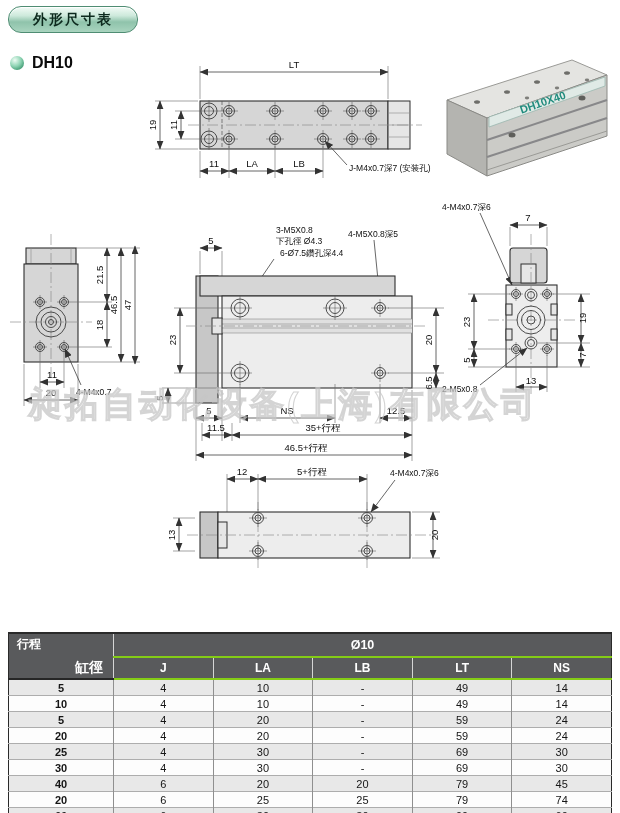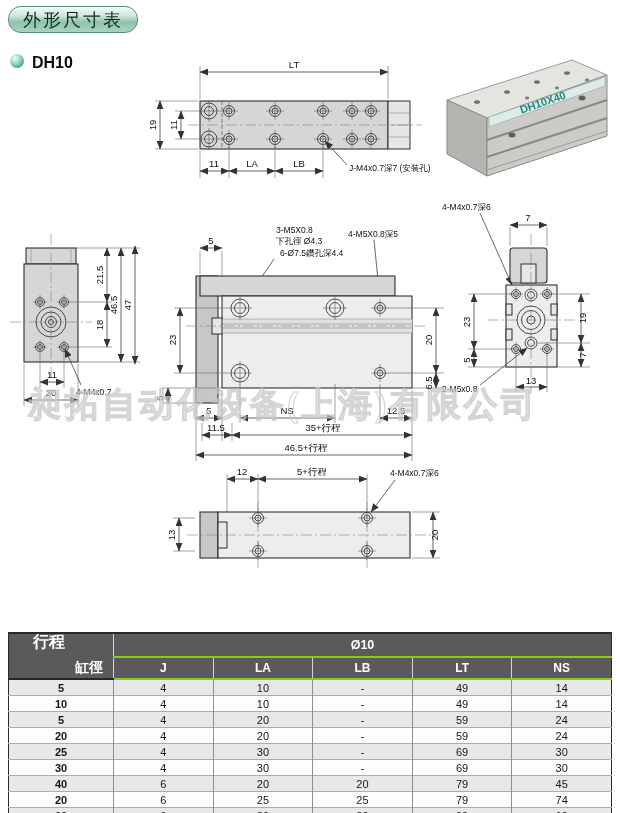--- a/index.html
+++ b/index.html
@@ -4,22 +4,22 @@
 <style>
   html,body{margin:0;padding:0;background:#fff;}
   .page{position:relative;width:620px;height:813px;background:#fff;overflow:hidden;
         font-family:"Liberation Sans","DejaVu Sans",sans-serif;color:#111;}
   .abs{position:absolute;}
   
   .pill{left:8px;top:6px;width:128px;height:25px;border-radius:13px;
         background:linear-gradient(#f2fbf6 0%,#cde9db 35%,#8fc3ab 60%,#a9d4bf 100%);
         border:1px solid #4f8d73;box-shadow:inset 0 1px 1px #fff;
         display:flex;align-items:center;justify-content:center;
-        font-weight:normal;font-size:18px;letter-spacing:2px;color:#0d2a1e;}
-  .model-row{left:10px;top:54px;display:flex;align-items:flex-start;gap:8px;}
+        font-weight:bold;font-size:14px;letter-spacing:2px;color:#0d2a1e;}
+  .model-row{left:10px;top:54px;display:flex;align-items:center;gap:8px;}
   .sphere{width:14px;height:14px;border-radius:50%;
         background:radial-gradient(circle at 35% 30%,#eefcf4,#8fd4b4 45%,#3f9a72 80%,#2d7757);}
   .model{font-size:16px;font-weight:bold;color:#0a0a0a;}
   
   svg{overflow:visible;}
   .ol{fill:#d6d6d6;stroke:#2f2f2f;stroke-width:1.1;}
   .olL{fill:#c7c7c7;stroke:#2f2f2f;stroke-width:1.1;}
   .olB{fill:#ededed;stroke:#2f2f2f;stroke-width:1.1;}
   .olC{fill:#e6e6e6;stroke:#2f2f2f;stroke-width:1;}
   .hole{fill:none;stroke:#3a3a3a;stroke-width:.9;}
@@ -40,21 +40,21 @@
   .spec{left:8px;top:632px;width:604px;border-collapse:collapse;table-layout:fixed;
         border:1.5px solid #2a2a2a;border-top-width:2px;border-bottom-width:3px;font-size:11px;}
   .spec th{background:#595a5c;color:#fff;font-weight:bold;padding:0;}
   .spec .bore-h{height:22px;font-size:12.5px;border-left:1px solid #d5d5d5;}
   .spec .col-h{height:20px;font-size:12px;border-left:1px solid #d5d5d5;border-top:1px solid #d5d5d5;}
   .spec thead th{border-bottom:2px solid #84cc16;}
   .spec th.corner{border-bottom:2px solid #262626;}
   .corner-box{position:relative;width:100%;height:100%;
       background-image:linear-gradient(to bottom right,rgba(0,0,0,0) 49.4%,#dcdcdc 49.4%,#dcdcdc 50.8%,rgba(0,0,0,0) 50.8%);}
   .corner-top{position:absolute;top:3px;right:10px;font-size:14px;}
-  .corner-bottom{position:absolute;bottom:3px;left:8px;font-size:16px;margin-left:16px;}
+  .corner-bottom{position:absolute;bottom:3px;left:8px;font-size:12px;}
   .spec td{height:13px;text-align:center;border-left:1px solid #8f8f8f;border-top:1px solid #adadad;
         color:#161616;padding:1px 0;}
   .spec td:first-child{border-left:none;font-weight:bold;}
   .spec tbody tr:nth-child(odd){background:#e8e8e8;}
   .spec tbody tr:nth-child(even){background:#fdfdfd;}
 </style>
 </head>
 <body>
 
 <div class="page">

